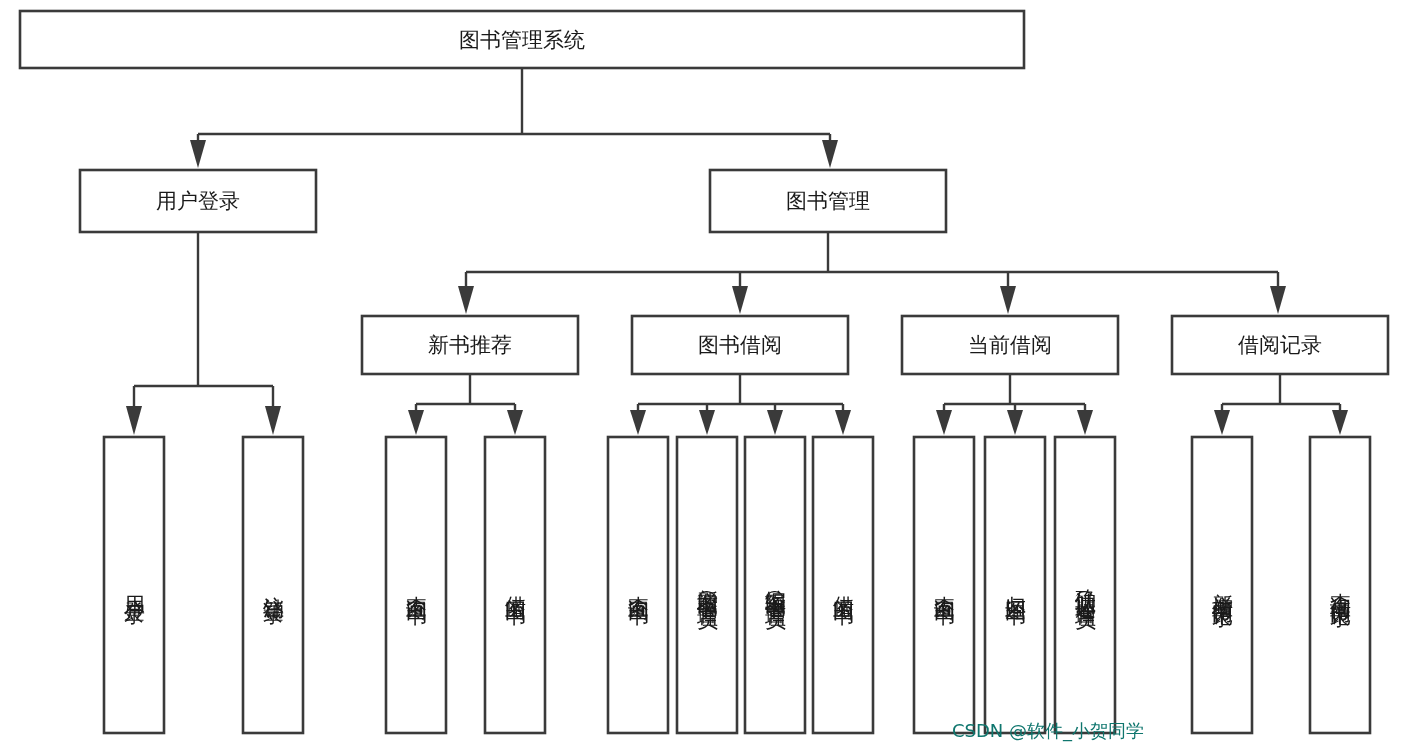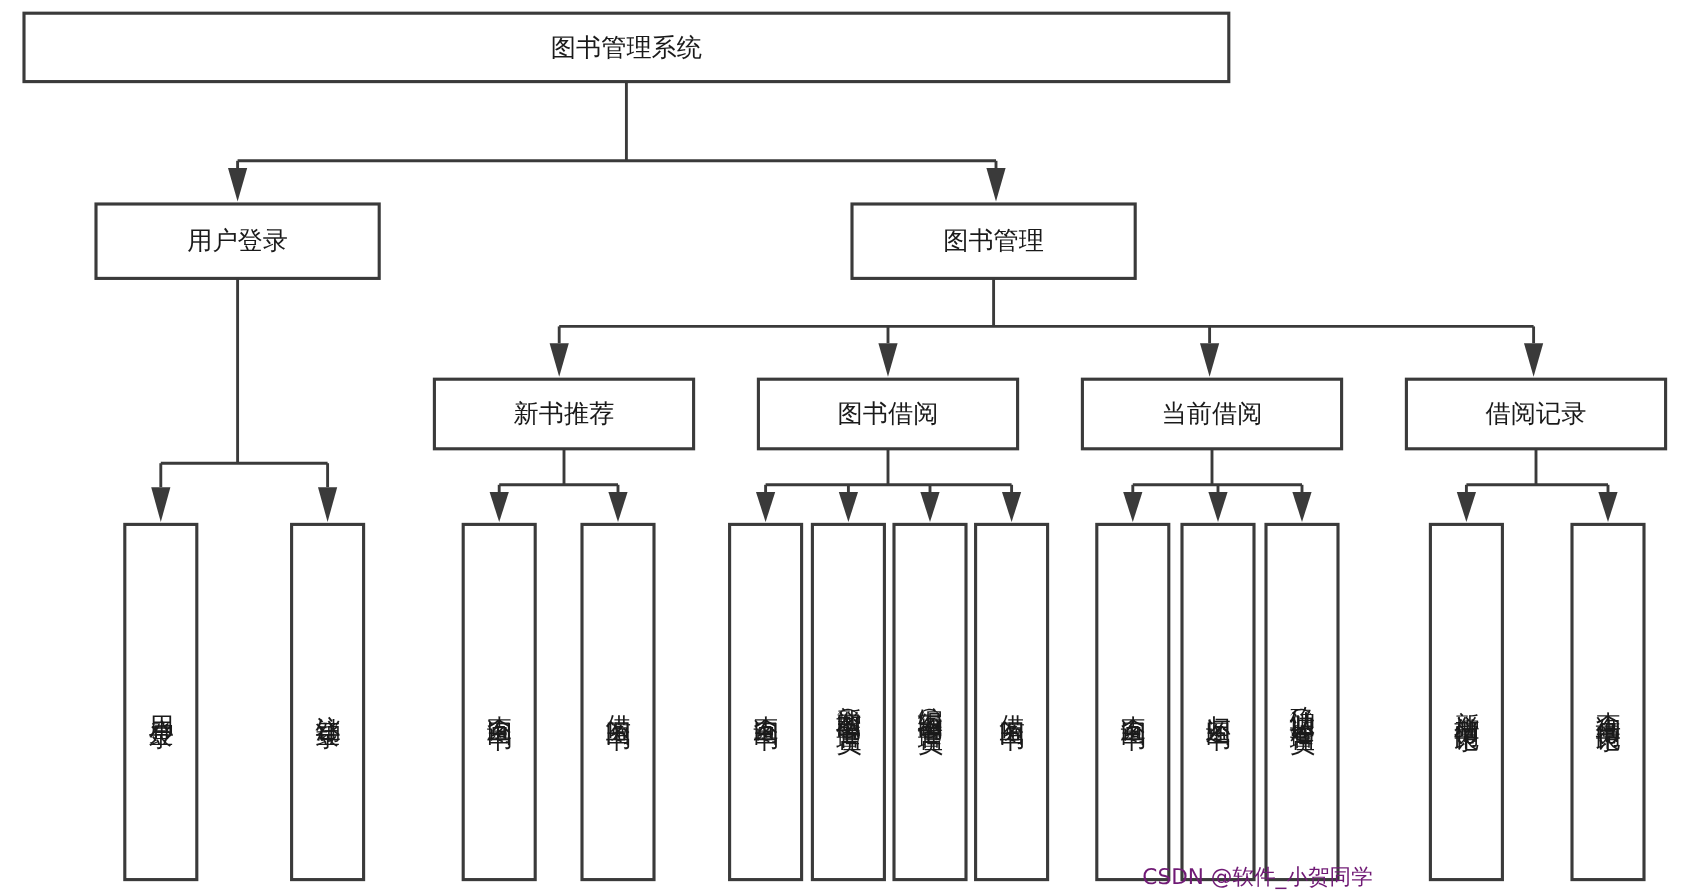--- a/index.html
+++ b/index.html
@@ -62,21 +62,21 @@
     justify-content: center;
     white-space: nowrap;
     user-select: none;
   }
   #watermark {
     position: absolute;
     right: 12px;
     bottom: 4px;
     font-family: "DejaVu Sans", "Liberation Sans", sans-serif;
     font-size: 18px;
-    color: #701a75;
+    color: #0f766e;
     white-space: nowrap;
     pointer-events: none;
   }
 </style>
 </head>
 <body>
 
 <div id="diagram-root">
 
   <svg id="flow-svg" viewBox="0 0 1405 747">

